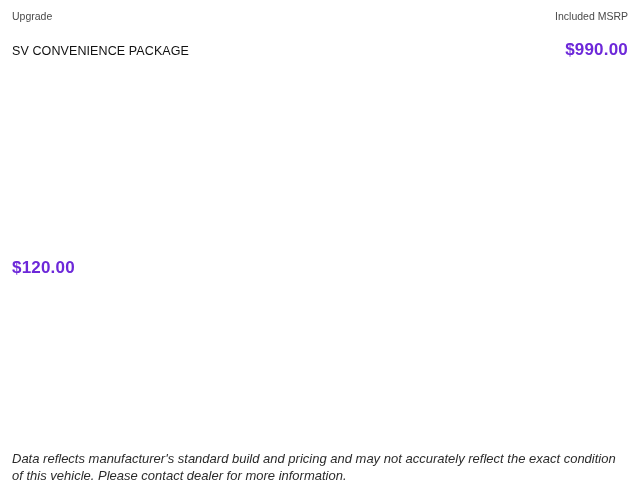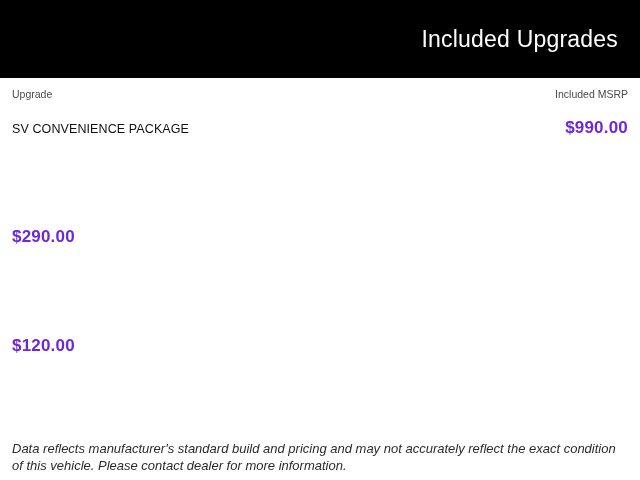--- a/index.html
+++ b/index.html
@@ -83,40 +83,36 @@
     font-style: italic;
     color: #2b2b2b;
     line-height: 1.3;
   }
 </style>
 </head>
 <body>
 
 <div class="page">
 
-  <div class="header">
-    <div class="header-title">Included Upgrades</div>
-  </div>
 
   <div class="content">
 
     <div class="col-head">
       <div class="label">Upgrade</div>
       <div class="label">Included MSRP</div>
     </div>
 
     <div class="rows">
 
       <div class="row">
         <div class="name">SV CONVENIENCE PACKAGE</div>
         <div class="price">$990.00</div>
       </div>
 
       <div class="row">
-        <div class="price">$290.00</div>
       </div>
 
       <div class="row">
         <div class="price">$120.00</div>
       </div>
 
     </div>
   </div>
 
   <div class="footnote">Data reflects manufacturer's standard build and pricing and may not accurately reflect the exact condition of this vehicle. Please contact dealer for more information.</div>

